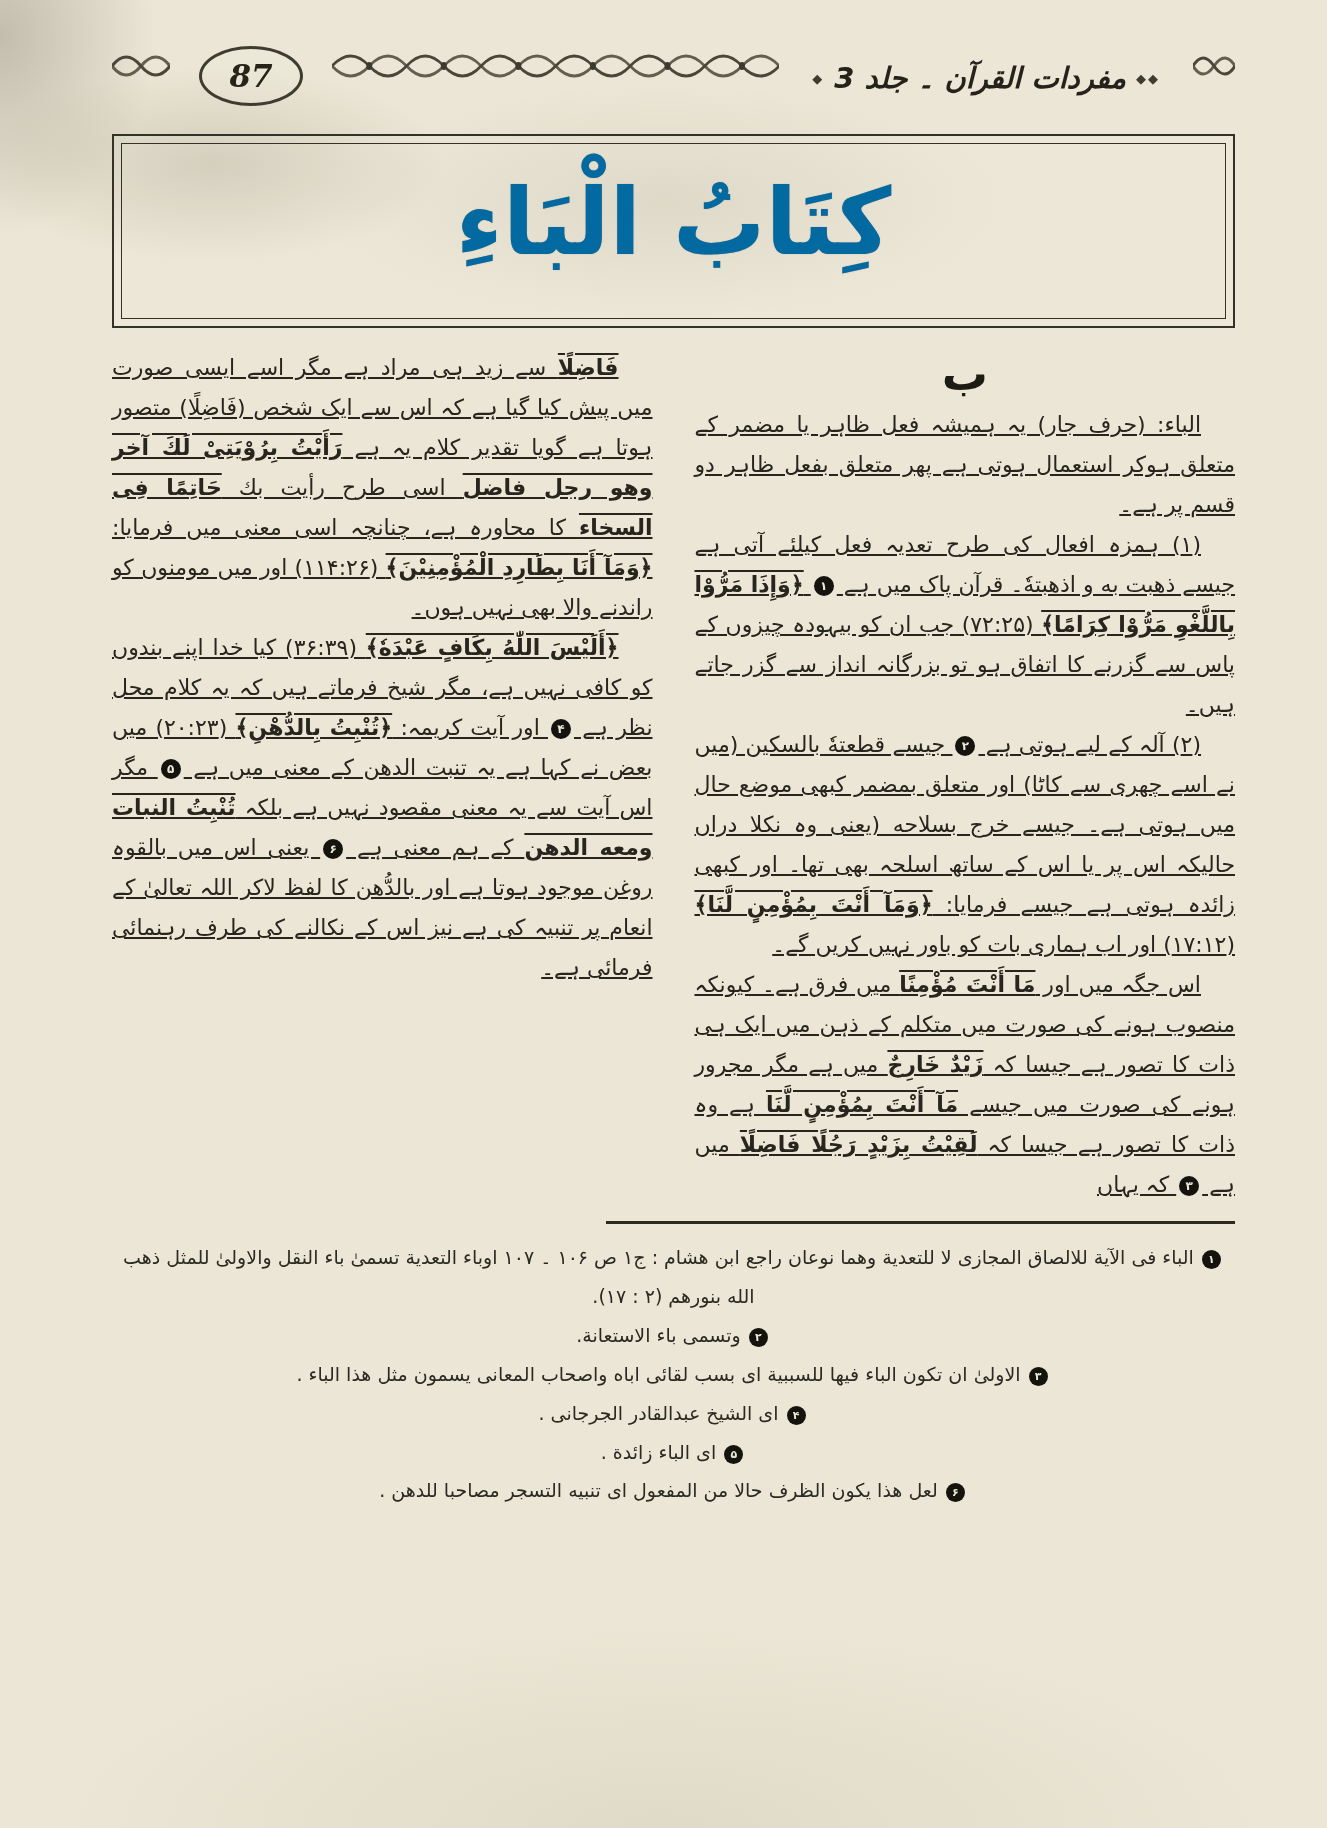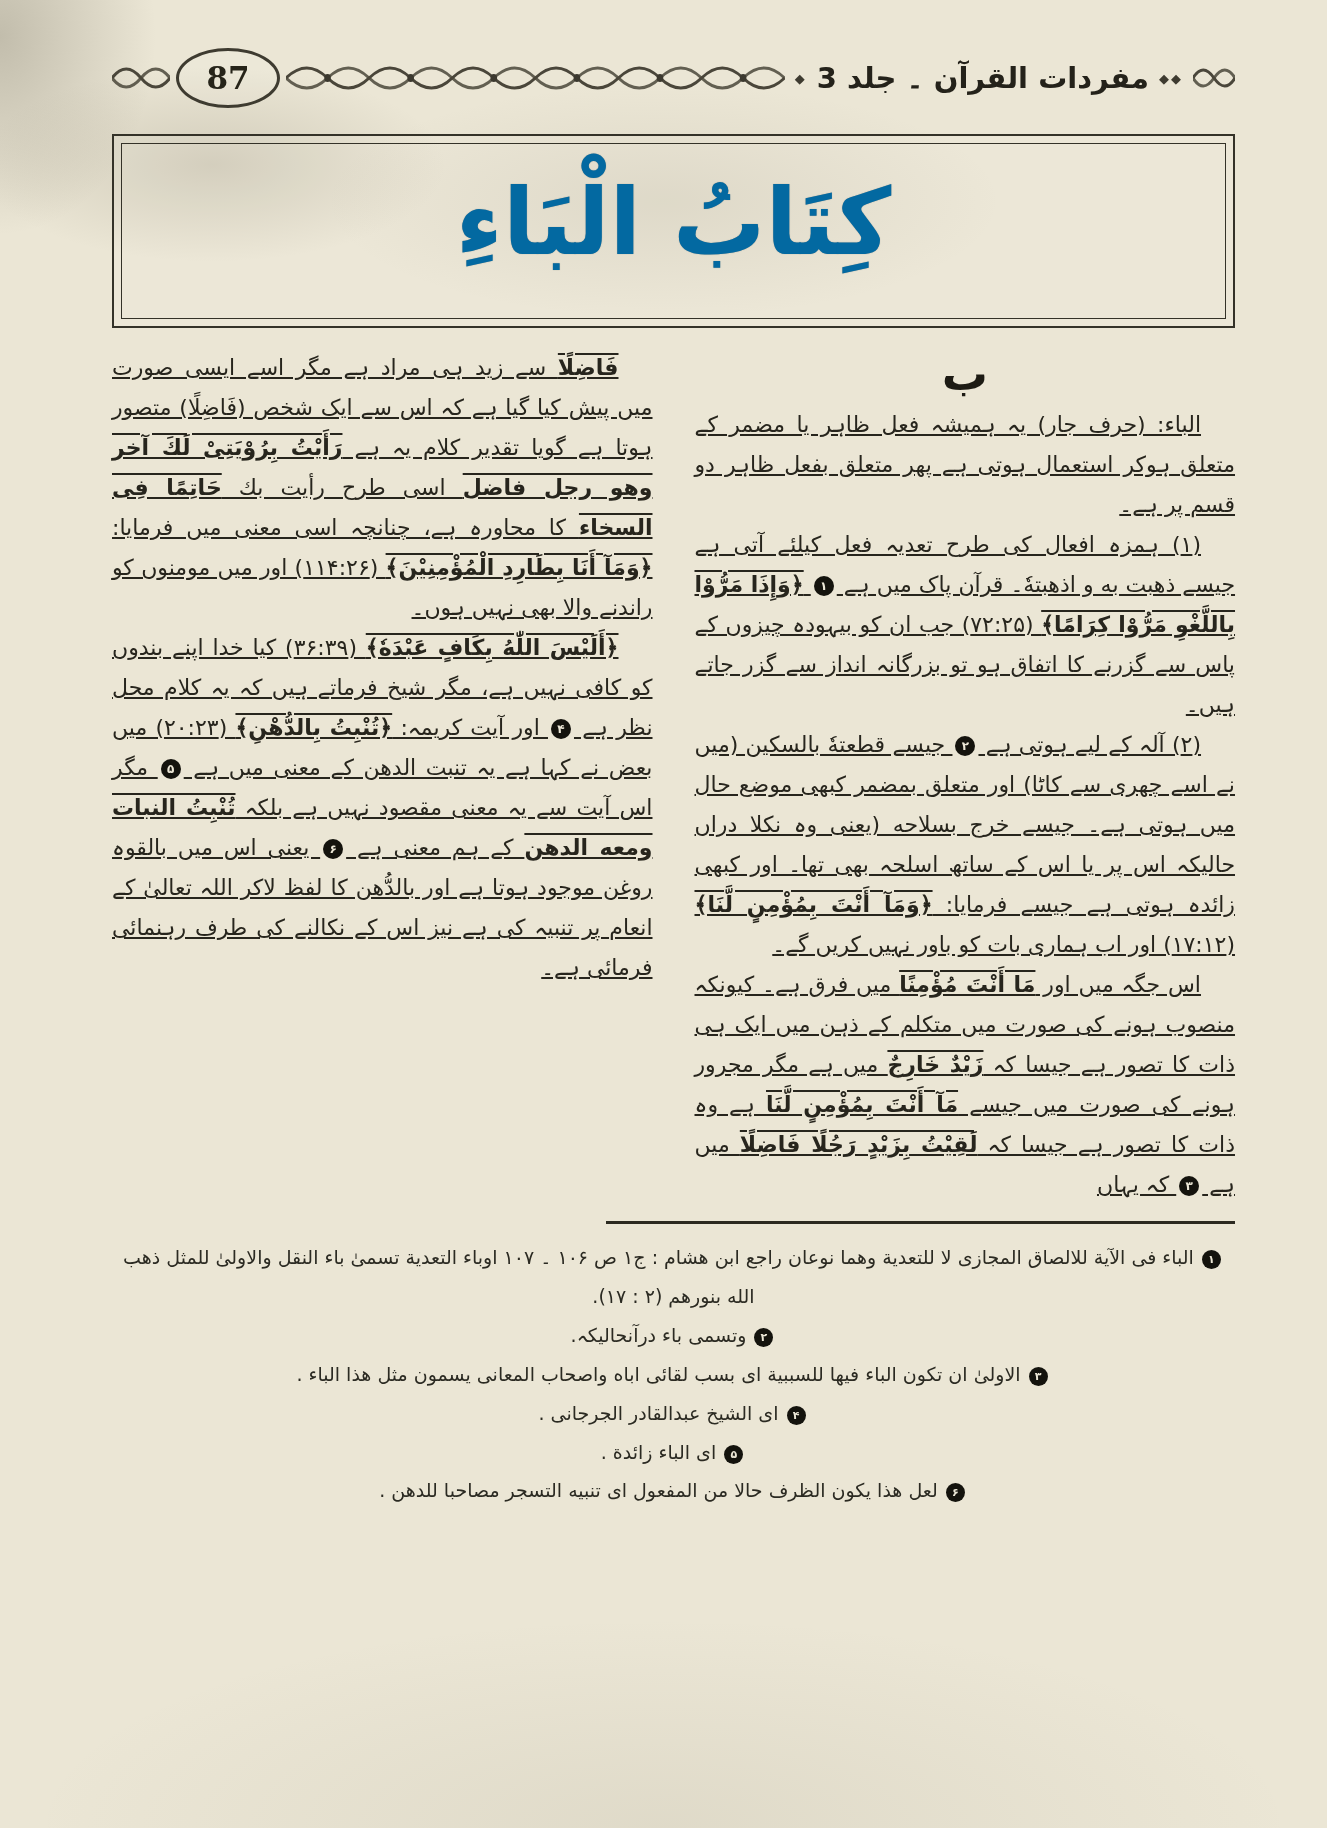--- a/index.html
+++ b/index.html
@@ -16,21 +16,21 @@
     content:""; position:absolute; inset:0; pointer-events:none;
     background:
       radial-gradient(360px 150px at 16% 9%, rgba(120,113,92,.22), transparent 65%),
       radial-gradient(520px 180px at 50% 11%, rgba(120,113,92,.12), transparent 65%),
       radial-gradient(260px 330px at 0% 2%, rgba(88,83,66,.28), transparent 60%),
       radial-gradient(900px 300px at 50% 100%, rgba(120,113,92,.10), transparent 70%);
   }
   .content { position:absolute; top:46px; left:112px; right:92px; bottom:36px; }
 
   
-  .band { display:flex; align-items:center; gap:6px; height:64px; }
+  .band { display:flex; gap:29px; height:64px;font-style:italic; }
   .band-flourish { height:40px; flex:0 0 auto; }
   .page-oval {
     flex:0 0 auto; min-width:98px; height:54px;
     border:3px solid #3e3b30; border-radius:50%;
     display:flex; align-items:center; justify-content:center;
     font-family:"DejaVu Serif", serif; font-weight:700; font-size:31px; color:#262419;
     background:rgba(255,255,255,.08);
   }
   .orn { flex:1 1 auto; height:40px; min-width:60px; }
   .orn svg, .band-flourish svg { display:block; width:100%; height:100%; }
@@ -128,21 +128,21 @@
         </div>
       <div class="col">
           <p class="para"><span class="run-verse">فَاضِلًا</span><span class="run-plain"> سے زید ہی مراد ہے مگر اسے ایسی صورت میں پیش کیا گیا ہے کہ اس سے ایک شخص (فَاضِلًا) متصور ہوتا ہے گویا تقدیر کلام یہ ہے </span><span class="run-verse">رَأَیْتُ بِرُوْیَتِیْ لَكَ آخر وهو رجل فاضل</span><span class="run-plain"> اسی طرح رأیت بك </span><span class="run-verse">حَاتِمًا فِی السخاء</span><span class="run-plain"> کا محاورہ ہے، چنانچہ اسی معنی میں فرمایا: </span><span class="run-verse">﴿وَمَآ أَنَا بِطَارِدِ الْمُؤْمِنِیْنَ﴾</span><span class="run-plain"> (۱۱۴:۲۶) اور میں مومنوں کو راندنے والا بھی نہیں ہوں۔</span></p>
           <p class="para"><span class="run-verse">﴿أَلَیْسَ اللّٰهُ بِكَافٍ عَبْدَهٗ﴾</span><span class="run-plain"> (۳۶:۳۹) کیا خدا اپنے بندوں کو کافی نہیں ہے، مگر شیخ فرماتے ہیں کہ یہ کلام محل نظر ہے </span><span class="circle-marker">۴</span><span class="run-plain"> اور آیت کریمہ: </span><span class="run-verse">﴿تُنْبِتُ بِالدُّهْنِ﴾</span><span class="run-plain"> (۲۰:۲۳) میں بعض نے کہا ہے یہ تنبت الدهن کے معنی میں ہے </span><span class="circle-marker">۵</span><span class="run-plain"> مگر اس آیت سے یہ معنی مقصود نہیں ہے بلکہ </span><span class="run-verse">تُنْبِتُ النبات ومعه الدهن</span><span class="run-plain"> کے ہم معنی ہے </span><span class="circle-marker">۶</span><span class="run-plain"> یعنی اس میں بالقوہ روغن موجود ہوتا ہے اور بالدُّهن کا لفظ لاکر اللہ تعالیٰ کے انعام پر تنبیہ کی ہے نیز اس کے نکالنے کی طرف رہنمائی فرمائی ہے۔</span></p>
         </div>
     </div>
 
     <div class="fn-sep"></div>
     <div class="footnotes">
         <p class="fn"><span class="circle-marker">۱</span><span>الباء فی الآیة للالصاق المجازی لا للتعدیة وهما نوعان راجع ابن هشام : ج۱ ص ۱۰۶ ۔ ۱۰۷ اوباء التعدیة تسمیٰ باء النقل والاولیٰ للمثل ذهب الله بنورهم (۲ : ۱۷).</span></p>
-        <p class="fn"><span class="circle-marker">۲</span><span>وتسمی باء درآنحالیکہ.</span></p>
+        <p class="fn"><span class="circle-marker">۲</span><span>وتسمی باء الاستعانة.</span></p>
         <p class="fn"><span class="circle-marker">۳</span><span>الاولیٰ ان تکون الباء فیها للسببیة ای بسب لقائی اباه واصحاب المعانی یسمون مثل هذا الباء .</span></p>
         <p class="fn"><span class="circle-marker">۴</span><span>ای الشیخ عبدالقادر الجرجانی .</span></p>
         <p class="fn"><span class="circle-marker">۵</span><span>ای الباء زائدة .</span></p>
         <p class="fn"><span class="circle-marker">۶</span><span>لعل هذا یکون الظرف حالا من المفعول ای تنبیه التسجر مصاحبا للدهن .</span></p>
       </div>
 
   </div>
 </div>
 
 </body></html>

